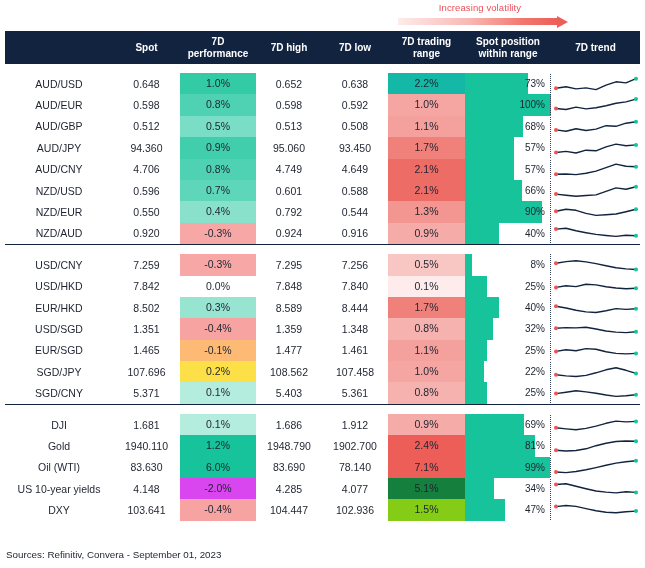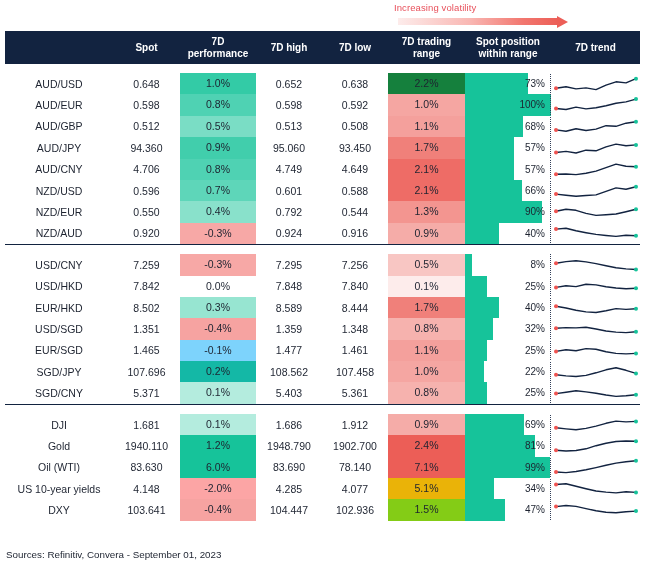--- a/index.html
+++ b/index.html
@@ -28,20 +28,21 @@
     left: 394px;
     top: 2px;
     width: 192px;
     height: 28px;
   }
   .legend-label {
     position: absolute;
     left: 0;
     top: 0;
     width: 172px;
+    text-align: center;
     font-size: 9.5px;
     color: #e8505b;
     letter-spacing: 0.1px;
   }
   .legend-bar {
     position: absolute;
     left: 4px;
     top: 16px;
     width: 160px;
     height: 7px;
@@ -209,21 +210,21 @@
         </tr>
         <tr>
           <td class="name">AUD/USD</td>
           <td class="num">0.648</td>
           <td>
             <span class="cell" style="background:rgb(51,203,166)">1.0%</span>
           </td>
           <td class="num">0.652</td>
           <td class="num">0.638</td>
           <td>
-            <span class="cell" style="background:#15803d">2.2%</span>
+            <span class="cell" style="background:#14b8a6">2.2%</span>
           </td>
           <td>
             <div class="posbox">
               <div class="posfill" style="width:73%"></div>
               <div class="posdash"></div>
               <div class="poslabel">73%</div>
             </div>
           </td>
           <td>
             <svg class="spark" viewBox="0 0 86 20">
@@ -519,21 +520,21 @@
               <path d="M3.0 9.2 L13.0 8.6 L23.0 8.9 L33.0 8.3 L43.0 10.0 L53.0 12.0 L63.0 13.1 L73.0 13.6 L83.0 12.8" fill="none" stroke="#122340" stroke-width="1.4" stroke-linejoin="round" stroke-linecap="round"></path>
               <circle cx="3.0" cy="9.2" r="2" fill="#ef5350"></circle>
               <circle cx="83.0" cy="12.8" r="2" fill="#16c39a"></circle>
             </svg>
           </td>
         </tr>
         <tr>
           <td class="name">EUR/SGD</td>
           <td class="num">1.465</td>
           <td>
-            <span class="cell" style="background:#7dd3fc">-0.1%</span>
+            <span class="cell" style="background:#fdba74">-0.1%</span>
           </td>
           <td class="num">1.477</td>
           <td class="num">1.461</td>
           <td>
             <span class="cell" style="background:rgb(244,160,156)">1.1%</span>
           </td>
           <td>
             <div class="posbox">
               <div class="posfill" style="width:25%"></div>
               <div class="posdash"></div>
@@ -545,21 +546,21 @@
               <path d="M3.0 11.4 L13.0 9.7 L23.0 10.8 L33.0 8.6 L43.0 9.2 L53.0 11.7 L63.0 13.4 L73.0 13.9 L83.0 13.4" fill="none" stroke="#122340" stroke-width="1.4" stroke-linejoin="round" stroke-linecap="round"></path>
               <circle cx="3.0" cy="11.4" r="2" fill="#ef5350"></circle>
               <circle cx="83.0" cy="13.4" r="2" fill="#16c39a"></circle>
             </svg>
           </td>
         </tr>
         <tr>
           <td class="name">SGD/JPY</td>
           <td class="num">107.696</td>
           <td>
-            <span class="cell" style="background:#14b8a6">0.2%</span>
+            <span class="cell" style="background:#fde047">0.2%</span>
           </td>
           <td class="num">108.562</td>
           <td class="num">107.458</td>
           <td>
             <span class="cell" style="background:rgb(245,166,162)">1.0%</span>
           </td>
           <td>
             <div class="posbox">
               <div class="posfill" style="width:22%"></div>
               <div class="posdash"></div>
@@ -678,26 +679,26 @@
               <path d="M3.0 15.0 L13.0 15.6 L23.0 14.5 L33.0 12.8 L43.0 10.6 L53.0 8.3 L63.0 6.1 L73.0 4.7 L83.0 3.8" fill="none" stroke="#122340" stroke-width="1.4" stroke-linejoin="round" stroke-linecap="round"></path>
               <circle cx="3.0" cy="15.0" r="2" fill="#ef5350"></circle>
               <circle cx="83.0" cy="3.8" r="2" fill="#16c39a"></circle>
             </svg>
           </td>
         </tr>
         <tr>
           <td class="name">US 10-year yields</td>
           <td class="num">4.148</td>
           <td>
-            <span class="cell" style="background:#fca5a5">-2.0%</span>
+            <span class="cell" style="background:#d946ef">-2.0%</span>
           </td>
           <td class="num">4.285</td>
           <td class="num">4.077</td>
           <td>
-            <span class="cell" style="background:#eab308">5.1%</span>
+            <span class="cell" style="background:#15803d">5.1%</span>
           </td>
           <td>
             <div class="posbox">
               <div class="posfill" style="width:34%"></div>
               <div class="posdash"></div>
               <div class="poslabel">34%</div>
             </div>
           </td>
           <td>
             <svg class="spark" viewBox="0 0 86 20">

